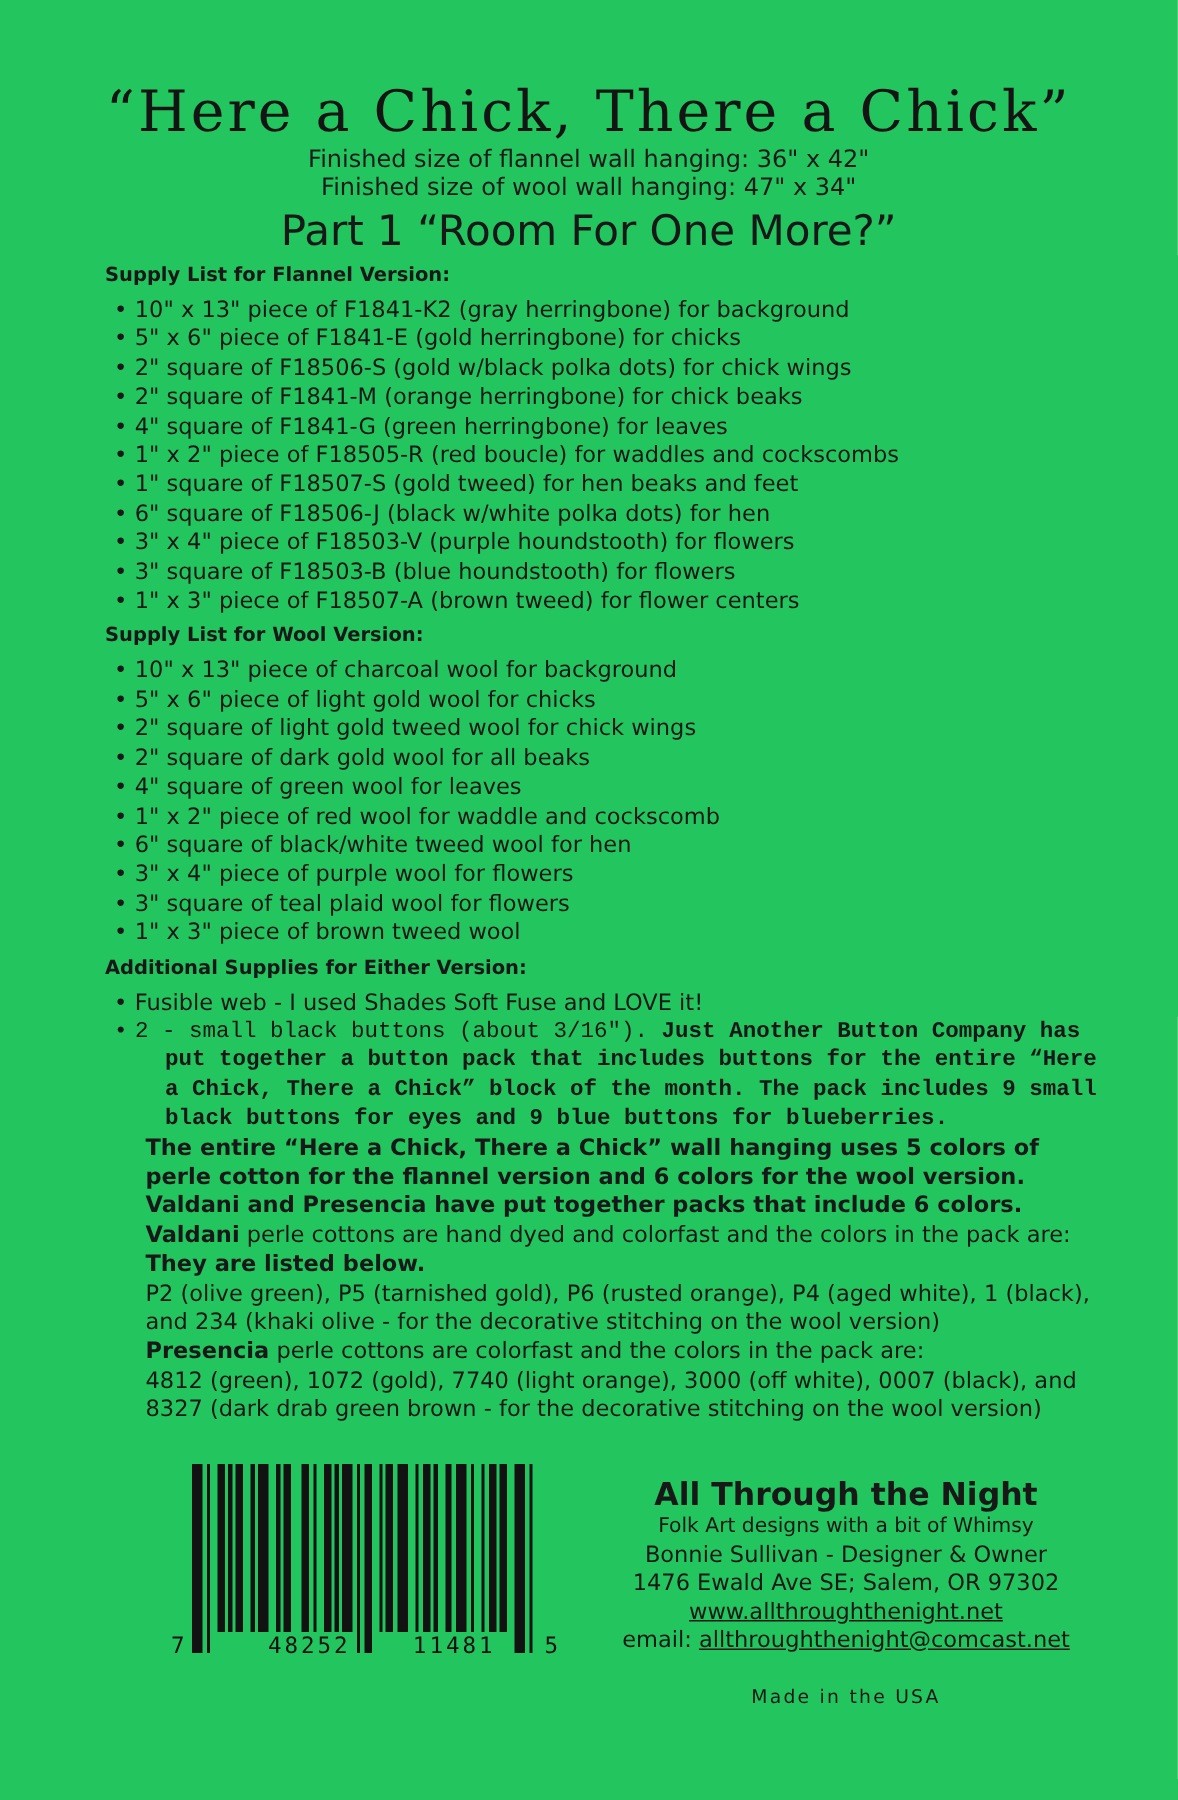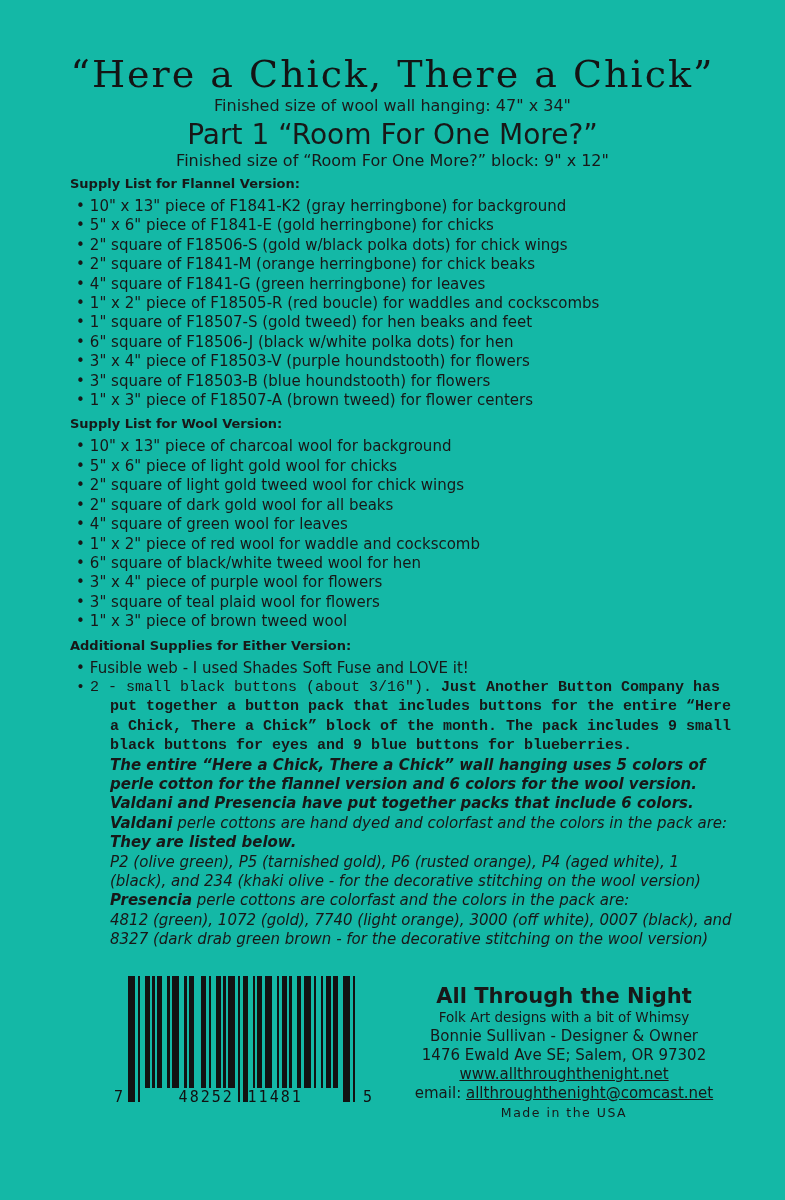--- a/index.html
+++ b/index.html
@@ -5,21 +5,21 @@
   html,body { margin:0; padding:0; }
   body {
     background:#e8e8e8;
     font-family:"DejaVu Sans", sans-serif;
     color:#181818;
   }
   .sheet {
     position:relative;
     width:785px; height:1200px;
     margin:0 auto;
-    background:#14b8a6;
+    background:#22c55e;
     overflow:hidden;
   }
   
   .header { text-align:center; padding-top:52px; }
   .title {
     font-family:"DejaVu Serif", serif;
     font-size:38px; font-weight:400;
     letter-spacing:2px;
     line-height:44px;
     color:#141414;
@@ -38,57 +38,57 @@
     line-height:20px;
     margin:4px 0 3px 0;
   }
   .li {
     margin-left:6px;
     padding-left:13px; text-indent:-13px;
   }
   .li .dot { margin-right:5px; }
   .li.deep { padding-left:34px; text-indent:-34px;font-family:Liberation Mono, monospace; }
   .bold { font-weight:bold; }
-  .sub-para { margin-left:40px;font-style:italic; }
+  .sub-para { margin-left:27px; }
 
   
   .footer {
     display:flex; align-items:flex-start;
     padding-left:128px; margin-top:26px;
   }
   .barcode { position:relative; width:230px; height:128px; }
   .bars { display:flex; align-items:flex-start; height:128px; }
   .bar { background:#121212; }
   .bc-num {
     position:absolute; bottom:-2px;
     font-family:"DejaVu Sans Mono", monospace;
     font-size:15px; color:#111;
   }
   .bc-lead  { left:-14px; }
   .bc-left  { left:16%; width:36%; text-align:center; letter-spacing:2px; }
-  .bc-right { left:52%; width:36%; text-align:left; letter-spacing:2px; }
+  .bc-right { left:52%; width:36%; text-align:right; letter-spacing:2px; }
   .bc-trail { right:-14px; }
 
   .company { margin-left:56px; width:300px; text-align:center; padding-top:8px; }
   .brand { font-size:21px; font-weight:bold; line-height:24px; }
   .tagline { font-size:13.5px; line-height:19px; }
   .company-line { font-size:15px; line-height:19px; }
   .link { text-decoration:underline; }
-  .made { font-size:12.5px; letter-spacing:1.5px; margin-top:2px; }
+  .made { font-size:12.5px; letter-spacing:1.5px; margin-top:20px; }
 </style>
 </head>
 <body>
 
 <div class="sheet">
 
   <div class="header">
     <div class="title">“Here a Chick, There a Chick”</div>
+    <div class="sub">Finished size of flannel wall hanging: 36" x 42"</div>
     <div class="sub">Finished size of wool wall hanging:  47" x 34"</div>
     <div class="part-title">Part 1 “Room For One More?”</div>
-    <div class="part-sub">Finished size of “Room For One More?” block:  9" x 12"</div>
   </div>
 
   <div class="content">
 
     <div class="h2">Supply List for Flannel Version:</div>
     <div>
       <div class="li"><span class="dot">•</span><span>10" x 13" piece of F1841-K2 (gray herringbone) for background</span></div>
       <div class="li"><span class="dot">•</span><span>5" x 6" piece of F1841-E (gold herringbone) for chicks</span></div>
       <div class="li"><span class="dot">•</span><span>2" square of F18506-S (gold w/black polka dots) for chick wings</span></div>
       <div class="li"><span class="dot">•</span><span>2" square of F1841-M (orange herringbone) for chick beaks</span></div>

